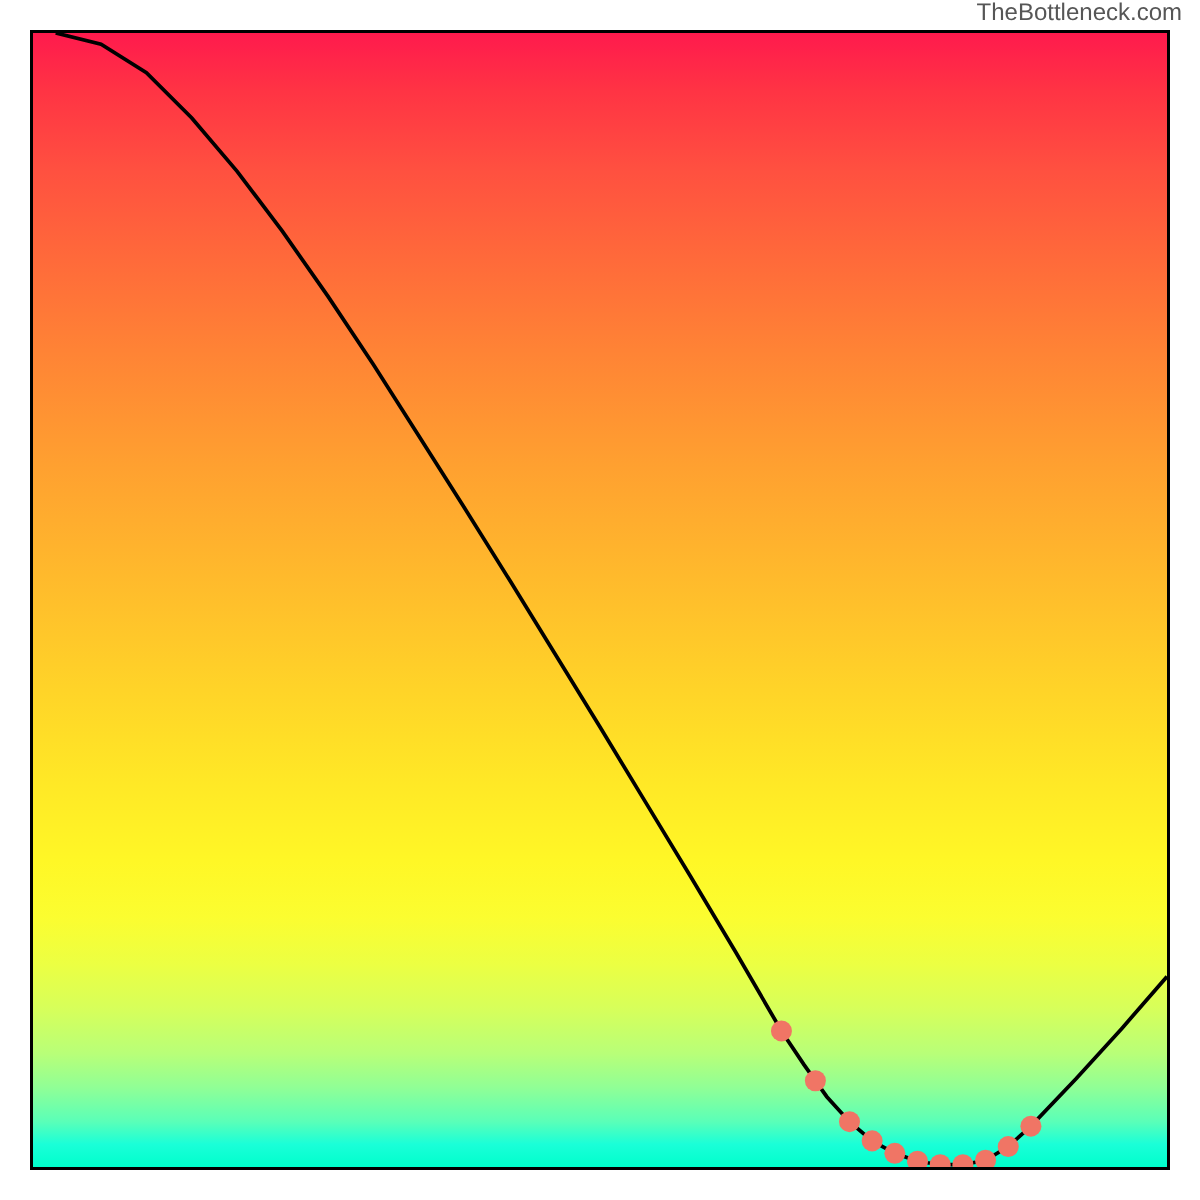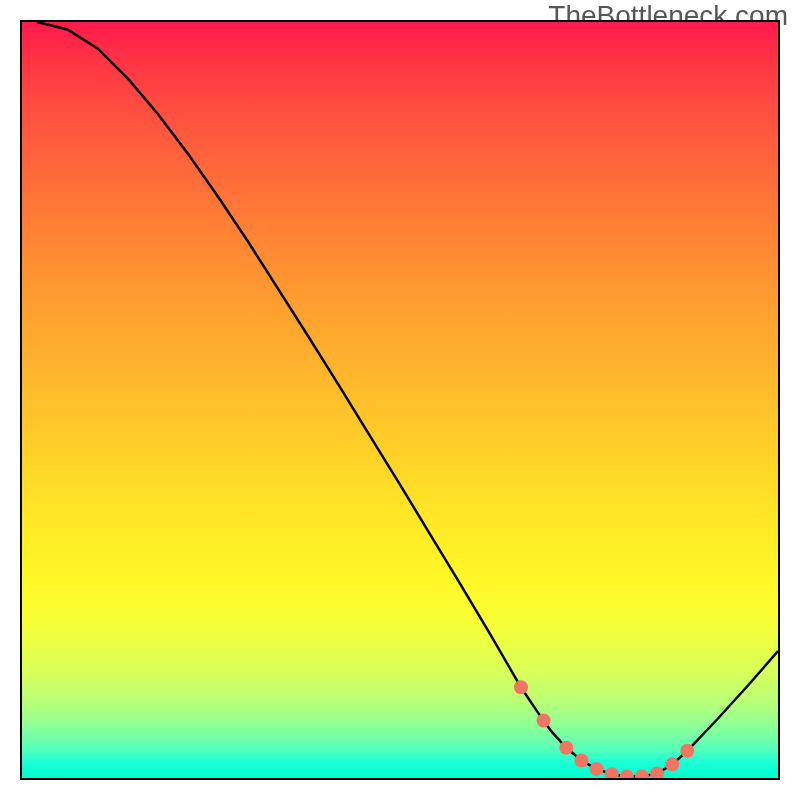--- a/index.html
+++ b/index.html
@@ -60,21 +60,21 @@
     stroke-width: 2.5;
   }
   .data-point {
     fill: #f07565;
   }
   .attribution {
     position: absolute;
     top: 0px;
     right: 12px;
     font-family: Arial, Helvetica, sans-serif;
-    font-size: 28px;
+    font-size: 16px;
     font-weight: 500;
     color: #565656;
   }
 </style>
 </head>
 <body>
 
 <div class="chart-container">
 
   <div class="attribution">TheBottleneck.com</div>

